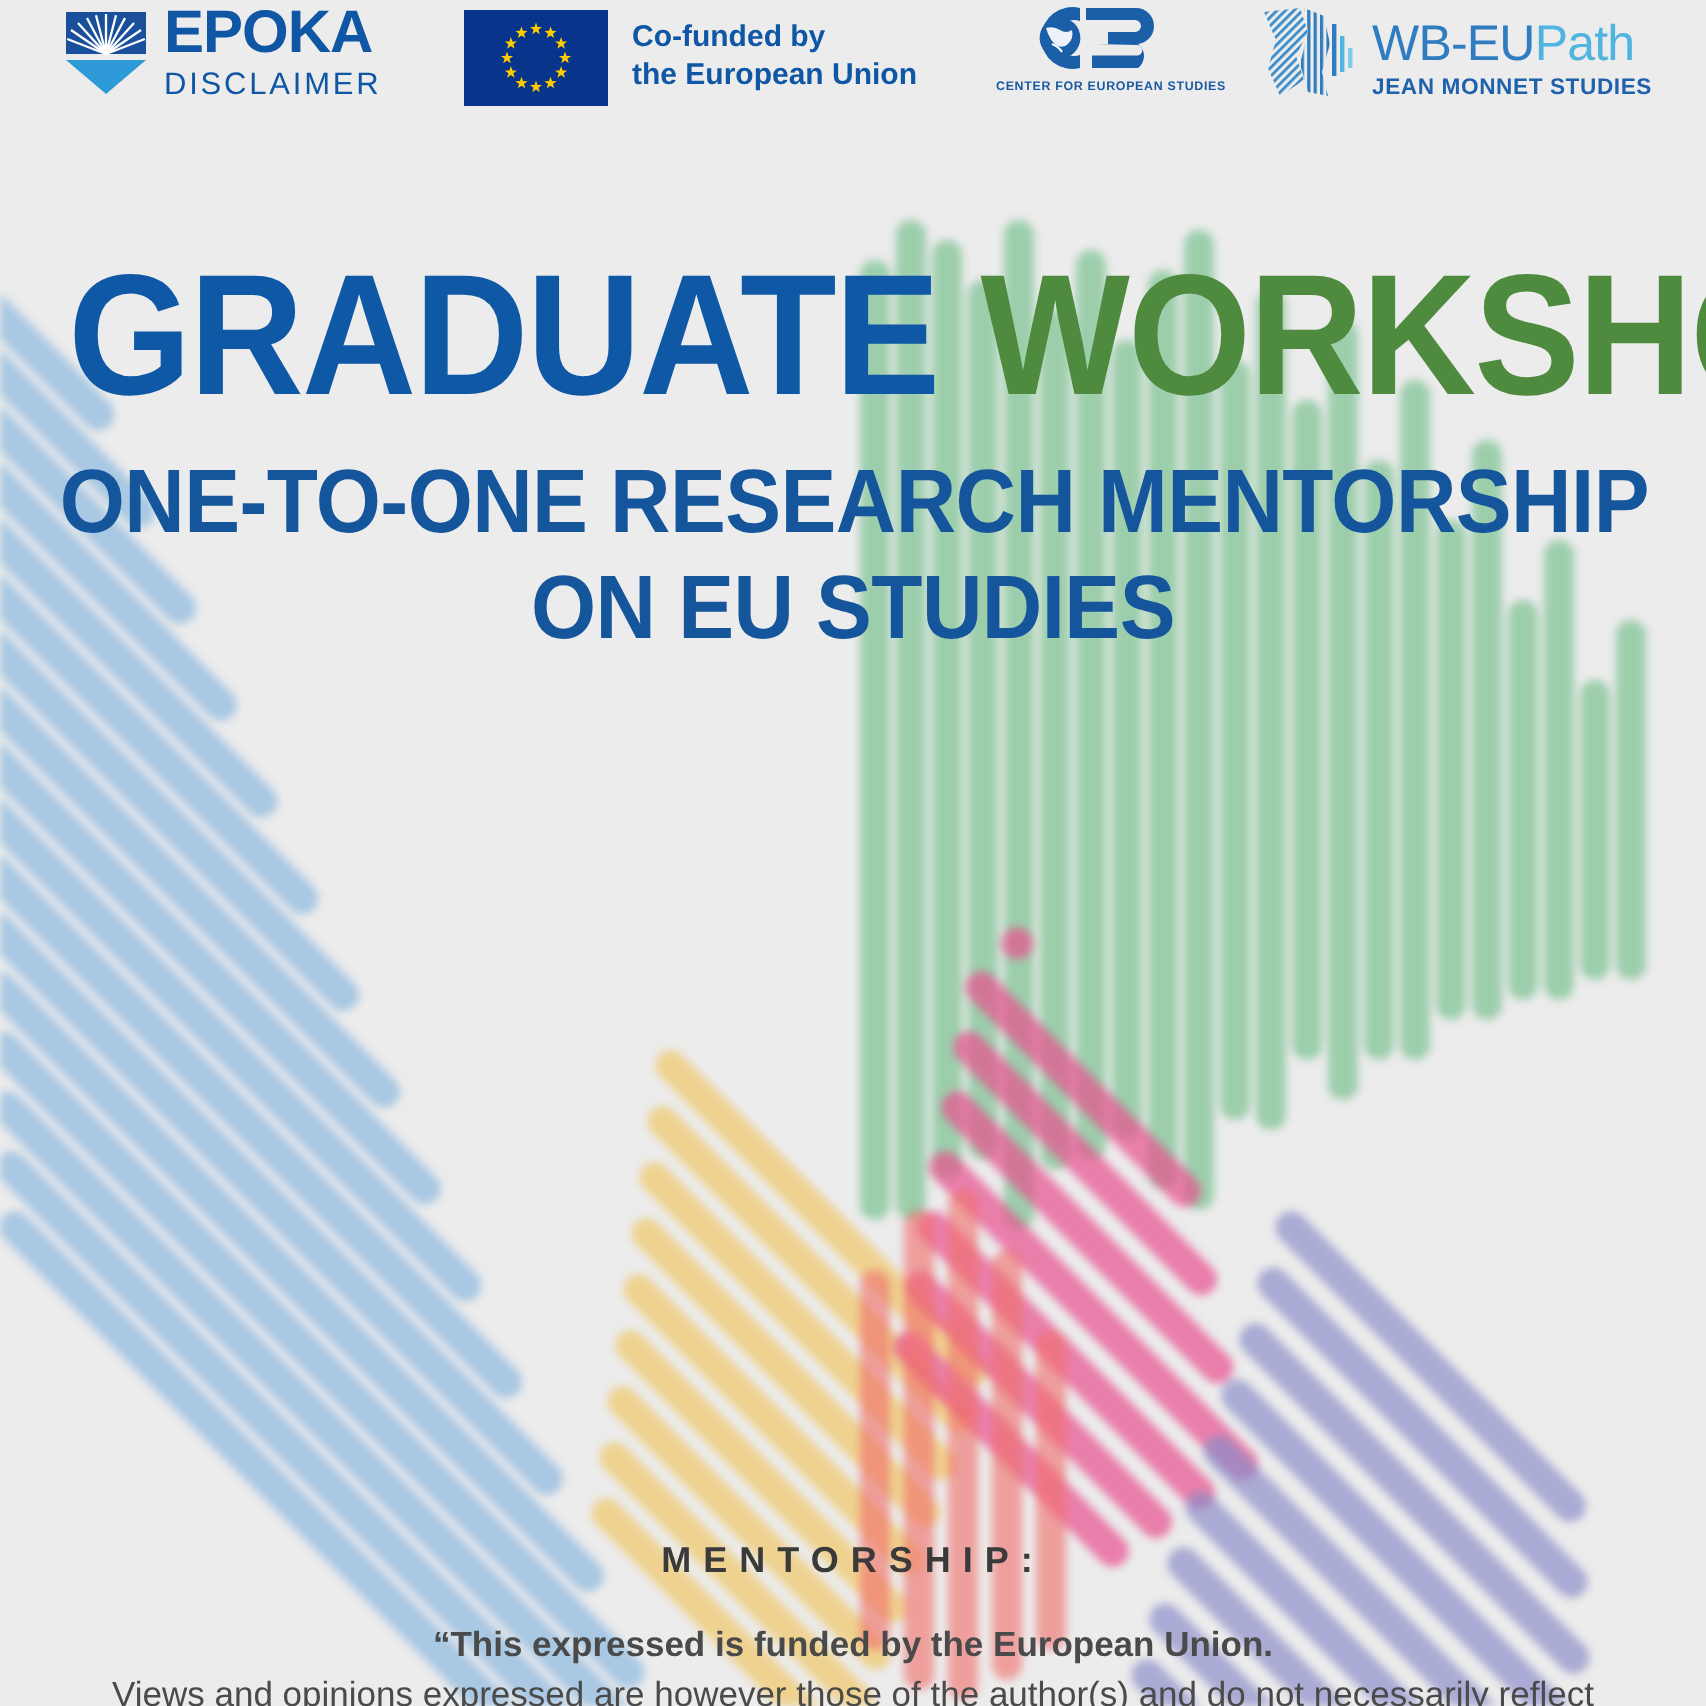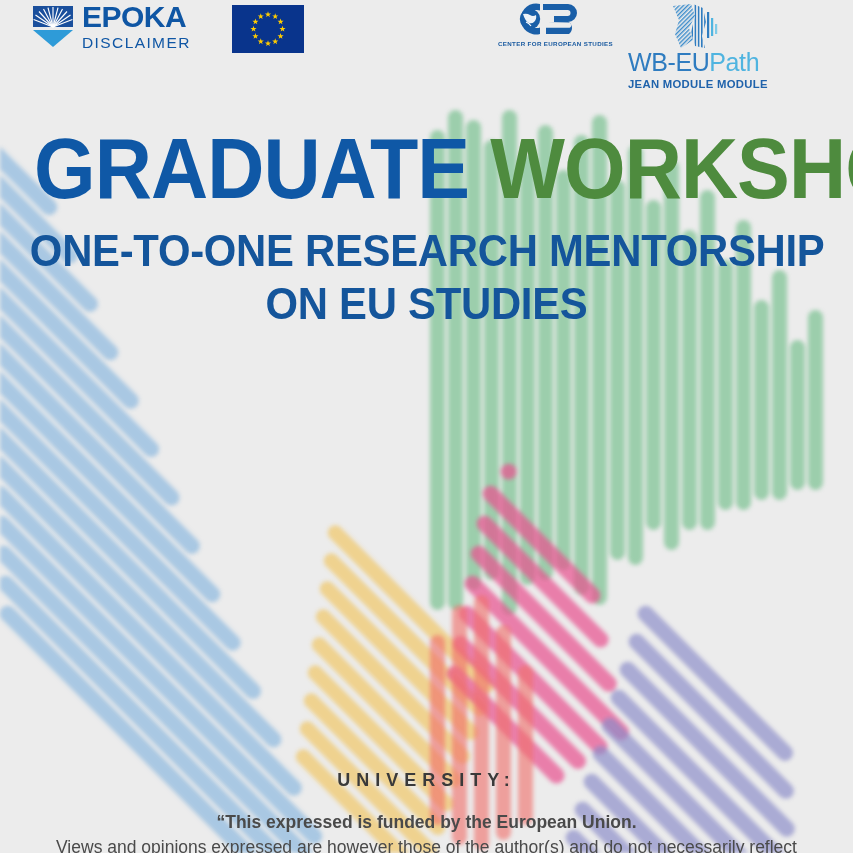--- a/index.html
+++ b/index.html
@@ -126,21 +126,21 @@
 
   
   .ces-wrap { display:flex; flex-direction:column; align-items:center; }
   .ces-mark { position: relative; width: 92px; height: 36px; }
   .ces-sub {
     font-size: 6.2px; font-weight: 700; color: #18599f;
     letter-spacing: .35px; margin-top: 3px;
   }
 
   
-  .wb-wrap { display:flex; align-items:center;flex-direction:column; }
+  .wb-wrap { display:flex; align-items:flex-end; }
   .wb-mark { width: 52px; height: 48px; position: relative; margin-right: 6px; }
   .wb-words { display:flex; flex-direction:column; line-height:1; }
   .wb-title { font-size: 25px; font-weight: 400; letter-spacing: -0.4px; }
   .wb-a { color: #2f7cc0; }
   .wb-b { color: #4fb4e0; }
   .wb-sub {
     font-size: 11.3px; font-weight: 700; color: #1f62ab;
     letter-spacing: .3px; margin-top: 4px;
   }
 
@@ -329,20 +329,24 @@
               <path d="M43.25,33.35736835487436L44.014120827980214,35.50564626218693L46.293380852144494,35.568513972874534L44.4863734711837,36.95909044756179L45.13091280733592,39.14622273687419L43.25,37.85736835487436L41.36908719266409,39.14622273687419L42.0136265288163,36.95909044756179L40.206619147855506,35.568513972874534L42.485879172019786,35.50564626218693Z"></path>
               <path d="M36,35.3L36.764120827980214,37.448277907312566L39.043380852144494,37.51114561800017L37.2363734711837,38.90172209268743L37.88091280733592,41.08885438199983L36,39.8L34.11908719266409,41.08885438199983L34.7636265288163,38.90172209268743L32.956619147855506,37.51114561800017L35.235879172019786,37.448277907312566Z"></path>
               <path d="M28.750000000000004,33.35736835487436L29.514120827980218,35.50564626218693L31.793380852144494,35.568513972874534L29.986373471183704,36.95909044756179L30.630912807335918,39.14622273687419L28.750000000000004,37.85736835487436L26.86908719266409,39.14622273687419L27.513626528816303,36.95909044756179L25.706619147855513,35.568513972874534L27.98587917201979,35.50564626218693Z"></path>
               <path d="M23.442631645125644,28.050000000000004L24.20675247310586,30.198277907312573L26.486012497270135,30.26114561800017L24.679005116309344,31.651722092687436L25.323544452461558,33.83885438199984L23.442631645125644,32.550000000000004L21.56171883778973,33.83885438199984L22.206258173941944,31.651722092687436L20.399250792981153,30.26114561800017L22.67851081714543,30.198277907312573Z"></path>
               <path d="M21.5,20.8L22.264120827980214,22.94827790731257L24.54338085214449,23.011145618000167L22.7363734711837,24.401722092687432L23.380912807335914,26.58885438199983L21.5,25.3L19.619087192664086,26.58885438199983L20.2636265288163,24.401722092687432L18.45661914785551,23.011145618000167L20.735879172019786,22.94827790731257Z"></path>
               <path d="M23.44263164512564,13.55L24.206752473105855,15.69827790731257L26.48601249727013,15.761145618000167L24.67900511630934,17.151722092687432L25.323544452461554,19.33885438199983L23.44263164512564,18.05L21.561718837789726,19.33885438199983L22.20625817394194,17.151722092687432L20.39925079298115,15.76114561800017L22.678510817145426,15.69827790731257Z"></path>
               <path d="M28.749999999999993,8.242631645125645L29.514120827980207,10.390909552438213L31.793380852144484,10.453777263125811L29.986373471183693,11.844353737813076L30.630912807335907,14.031486027125476L28.749999999999993,12.742631645125645L26.86908719266408,14.031486027125476L27.513626528816292,11.844353737813076L25.706619147855502,10.453777263125813L27.98587917201978,10.390909552438213Z"></path>
             </g>
         </svg>
       </div>
+      <div class="eu-text">
+        <div>Co-funded by</div>
+        <div>the European Union</div>
+      </div>
     </div>
 
     <div class="logo-slot ces-wrap" id="logo-ces">
       <div class="ces-mark">
         <svg width="92" height="36" viewBox="0 0 92 36" aria-hidden="true">
           <path d="M30 3 A15.5 15.5 0 1 0 30 33 L30 26.5 A9 9 0 1 1 30 9.5 Z" fill="#1a5fa8"></path>
           <path d="M33 3 H58 A9 9 0 0 1 58 21 H44 L44 15 H57.5 A3 3 0 0 0 57.5 9 H33 Z" fill="#1a5fa8"></path>
           <path d="M38 21 H59 A7.5 7.5 0 0 1 59 33 H36 L36 26.8 H58.5 A2.5 2.5 0 0 0 58.5 21.5 Z" fill="#1a5fa8"></path>
           <circle cx="20" cy="18" r="10.2" fill="#1a5fa8"></circle>
           <path d="M13 13 q4 -1 7 1 q3 2 6 0 q1 4 -2 7 q-2 2 -5 1 q-4 -2 -6 -9 Z" fill="#ffffff" opacity=".92"></path>
@@ -367,37 +371,37 @@
           <path d="M24 2 L34 6 L37 20 L33 34 L36 46 L26 44 L22 30 L26 14 Z" fill="url(#vbars)"></path>
           <rect x="38" y="10" width="2.2" height="26" fill="#2f7cc0"></rect>
           <rect x="42" y="16" width="2.2" height="18" fill="#4fb4e0"></rect>
           <rect x="46" y="22" width="2.2" height="10" fill="#7fcbe8"></rect>
         </svg>
       </div>
       <div class="wb-words">
         <div class="wb-title">
           <span class="wb-a">WB-EU</span><span class="wb-b">Path</span>
         </div>
-        <div class="wb-sub">JEAN MODULE MODULE</div>
+        <div class="wb-sub">JEAN MONNET STUDIES</div>
       </div>
     </div>
   </div>
 
   <div id="headline-block">
     <div id="title-main">
       <span class="t-blue">GRADUATE</span>
       <span class="t-green">WORKSHOP</span>
     </div>
     <div id="title-sub">
       <span class="sub-line">ONE-TO-ONE RESEARCH MENTORSHIP</span>
       <span class="sub-line">ON EU STUDIES</span>
     </div>
   </div>
 
   <div id="disclaimer">
-    <div id="disclaimer-heading">UNIVERSITY:</div>
+    <div id="disclaimer-heading">MENTORSHIP:</div>
     <div id="disclaimer-body">
       <span id="disclaimer-line1">“This expressed is funded by the European Union.</span>
       <span id="disclaimer-line2">Views and opinions expressed are however those of the author(s) and do not necessarily reflect</span>
     </div>
   </div>
 
 </div>
 
 </body></html>

